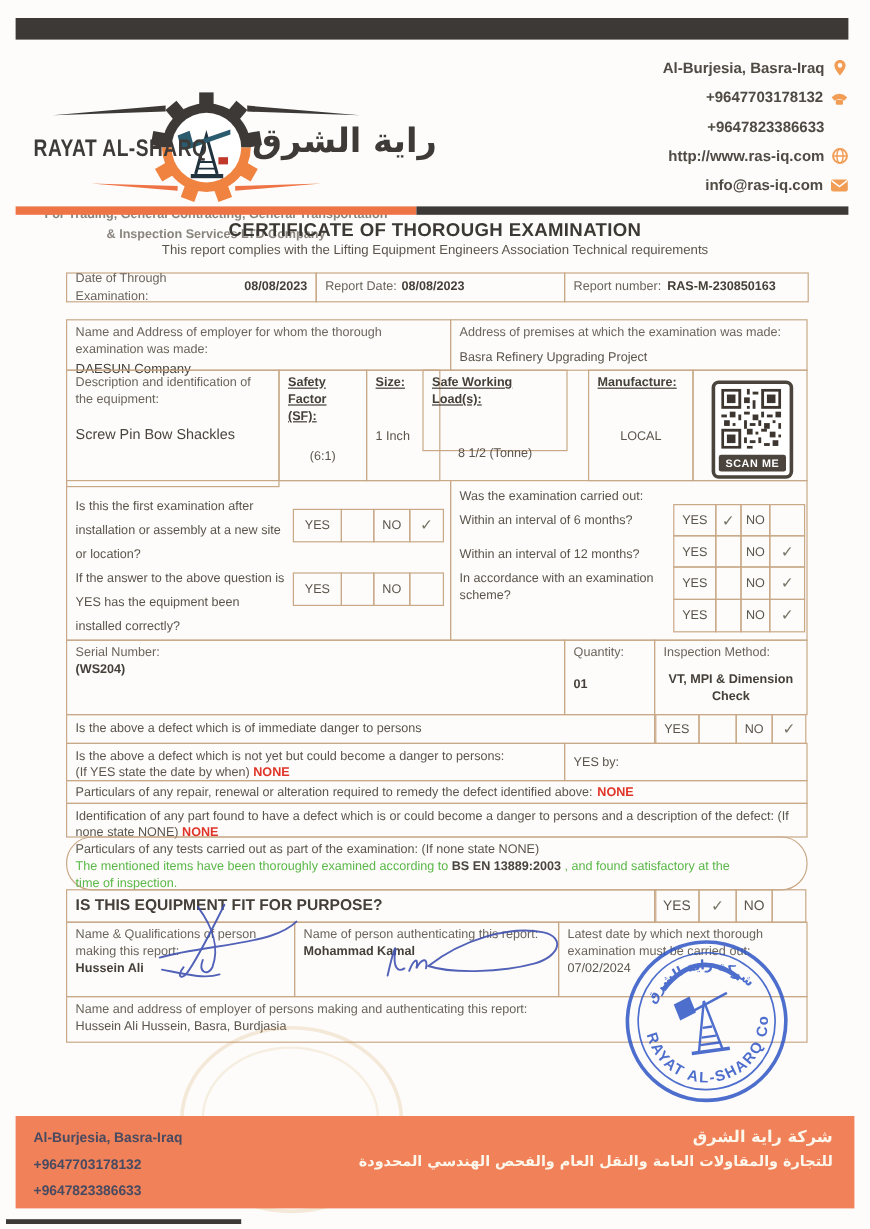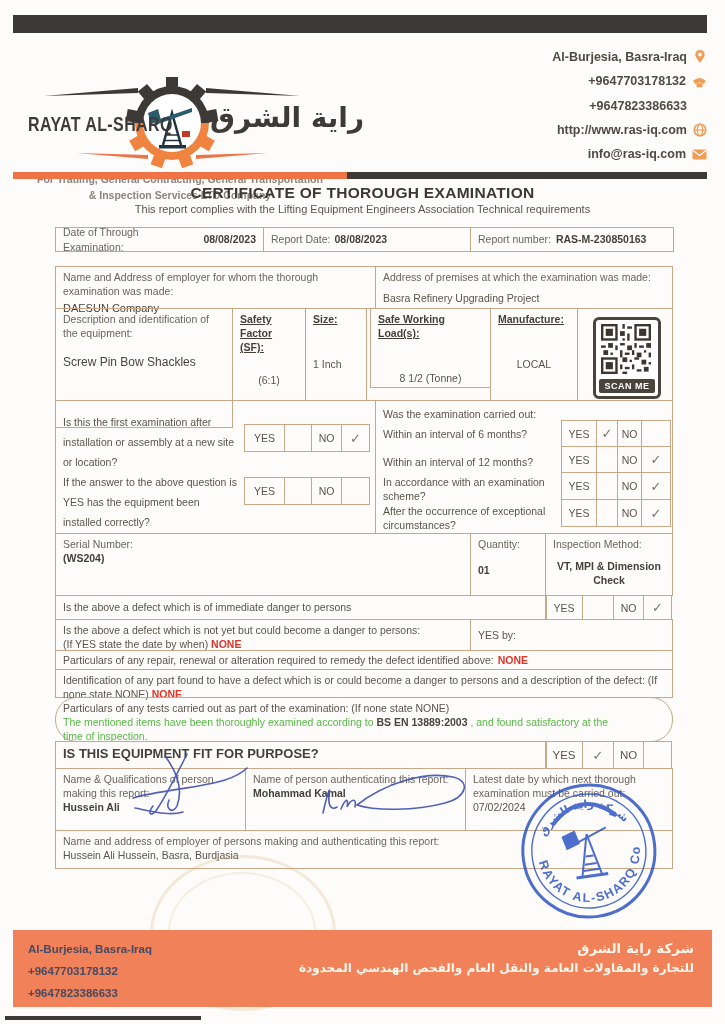--- a/index.html
+++ b/index.html
@@ -159,33 +159,33 @@
 
   <div class="cell" style="left:55px;top:266px;width:321px;height:43px;">
     <div class="lbl">Name and Address of employer for whom the thorough examination was made:</div>
     <div class="val" style="margin-top:3px;font-weight:normal;font-size:11px;">DAESUN Company</div>
   </div>
   <div class="cell" style="left:375px;top:266px;width:298px;height:43px;">
     <div class="lbl">Address of premises at which the examination was made:</div>
     <div style="margin-top:7px;font-size:10.5px;">Basra Refinery Upgrading Project</div>
   </div>
 
-  <div class="cell" style="left:55px;top:308px;width:178px;height:120px;">
+  <div class="cell" style="left:55px;top:308px;width:178px;height:98px;">
     <div class="lbl">Description and identification of the equipment:</div>
     <div style="margin-top:14px;font-size:12px;color:#4a443e;">Screw Pin Bow Shackles</div>
   </div>
   <div class="cell" style="left:232px;top:308px;width:74px;height:93px;">
     <div class="val" style="text-decoration:underline;">Safety Factor (SF):</div>
     <div style="margin-top:18px;text-align:center;">(6:1)</div>
   </div>
   <div class="cell" style="left:305px;top:308px;width:62px;height:93px;">
     <div class="val" style="text-decoration:underline;">Size:</div>
     <div style="margin-top:31px;">1 Inch</div>
   </div>
-  <div class="cell" style="left:370px;top:308px;width:121px;height:80px;">
+  <div class="cell" style="left:352px;top:308px;width:121px;height:68px;">
     <div class="val" style="text-decoration:underline;">Safe Working Load(s):</div>
     <div style="margin-top:31px;text-align:center;">8 1/2 (Tonne)</div>
   </div>
   <div class="cell" style="left:490px;top:308px;width:88px;height:93px;">
     <div class="val" style="text-decoration:underline;">Manufacture:</div>
     <div style="margin-top:31px;text-align:center;">LOCAL</div>
   </div>
   <div class="cell" style="left:577px;top:308px;width:96px;height:93px;"></div>
   <div class="qrbox" style="left:593px;top:317px;width:62px;height:76px;">
     <svg class="abs" style="left:5px;top:4px;" width="50" height="50" viewBox="0 0 21 21">
@@ -282,21 +282,20 @@
   </div>
 
   <div class="abs" style="left:383px;top:476px;width:180px;font-size:10.5px;line-height:1.3;color:#5b544c;">In accordance with an examination scheme?</div>
   <div class="ck" style="left:562px;top:472px;">
     <div style="width:36px;height:28px;">YES</div>
     <div style="width:22px;height:28px;" class="mark"></div>
     <div style="width:25px;height:28px;">NO</div>
     <div style="width:30px;height:28px;" class="mark">✓</div>
   </div>
 
-  <div class="abs" style="left:383px;top:505px;width:180px;font-size:10.5px;line-height:1.3;color:#5b544c;">After the occurrence of exceptional circumstances?</div>
   <div class="ck" style="left:562px;top:499px;">
     <div style="width:36px;height:28px;">YES</div>
     <div style="width:22px;height:28px;" class="mark"></div>
     <div style="width:25px;height:28px;">NO</div>
     <div style="width:30px;height:28px;" class="mark">✓</div>
   </div>
 
   <div class="cell" style="left:55px;top:533px;width:416px;height:63px;">
     <div class="lbl">Serial Number:</div>
     <div class="val">(WS204)</div>

